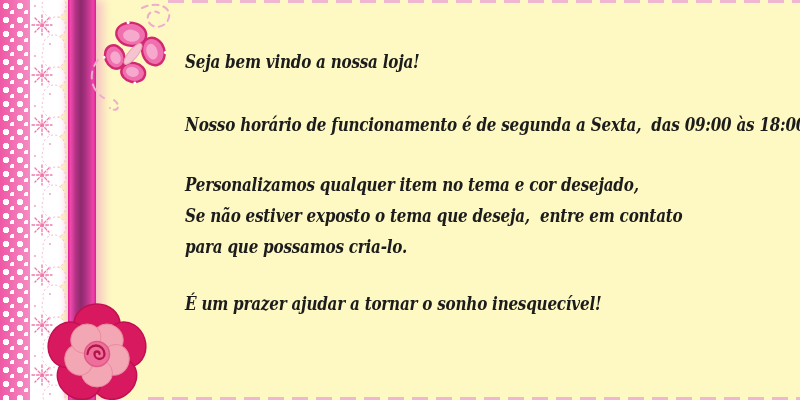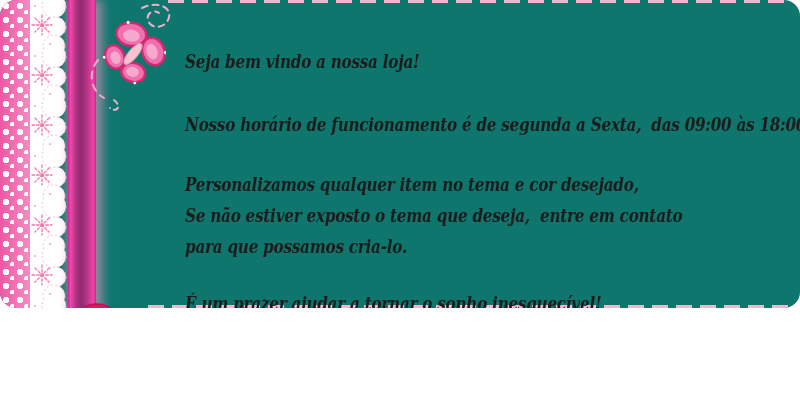--- a/index.html
+++ b/index.html
@@ -1,20 +1,19 @@
 <!DOCTYPE html>
 <html><head>
 <meta charset="utf-8">
 <title></title>
 <style>
   html,body{margin:0;padding:0;background:#ffffff;}
   .canvas{
-    position:relative;width:800px;height:308px;overflow:hidden;background:#0f766e;
+    position:relative;width:800px;height:400px;overflow:hidden;background:#fef9c3;
     font-family:"DejaVu Serif", serif;
-    border-radius:16px;
   }
   
   .edge-dash{position:absolute;height:3px;
     background:repeating-linear-gradient(90deg,#f0b7d0 0 16px,transparent 16px 24px);}
   .edge-top{top:0;left:168px;right:0;}
   .edge-bottom{bottom:0;left:148px;right:0;}
 
   
   .polka{
     position:absolute;left:0;top:0;width:36px;height:400px;

